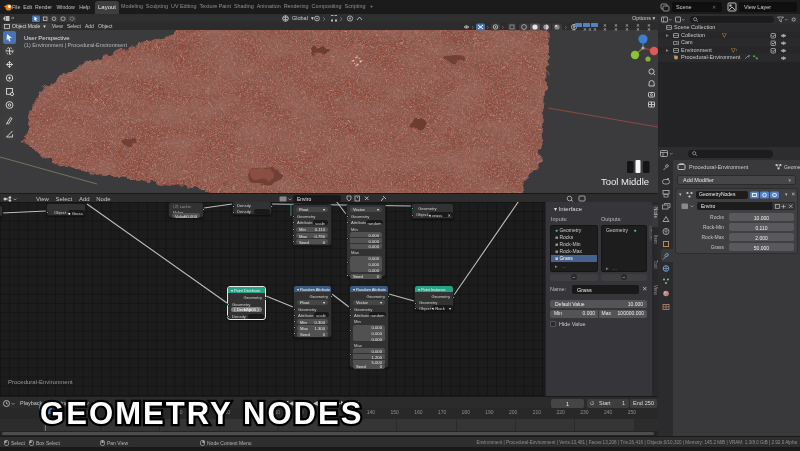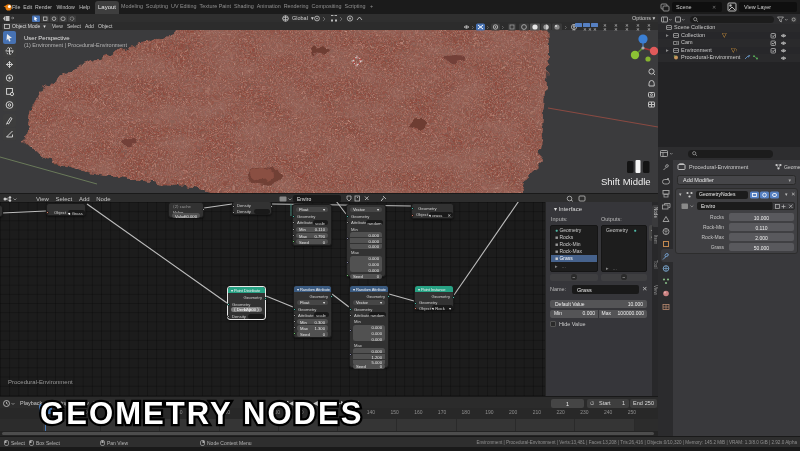--- a/index.html
+++ b/index.html
@@ -241,21 +241,21 @@
     </div>
 
     <div class="abs tx" style="left:24px;top:21px;font-size:6px;color:#e0e0e0;">User Perspective</div>
     <div class="abs tx" style="left:24px;top:29px;font-size:5.5px;color:#b5b5b5;">(1) Environment | Procedural-Environment</div>
 
     <svg class="abs" style="left:627px;top:146px;" width="24" height="15" viewBox="0 0 24 15">
       <rect x="0" y="1" width="6.5" height="12" rx="1.5" fill="#141414"></rect>
       <rect x="8.5" y="0" width="5" height="13" rx="1" fill="#f5f5f5"></rect>
       <rect x="16" y="1" width="6.5" height="12" rx="1.5" fill="#141414"></rect>
     </svg>
-    <div class="abs tx" style="left:601px;top:163px;font-size:9.5px;color:#f0f0f0;">Shift Middle</div>
+    <div class="abs tx" style="left:601px;top:163px;font-size:9.5px;color:#f0f0f0;">Tool Middle</div>
   </div>
 
   <div class="abs" id="nodeed" style="left:0;top:193px;width:658px;height:203px;background:#1c1c1c;">
     <style>
       .grid { background-image:
         linear-gradient(to right, rgba(0,0,0,0.26) 1px, transparent 1px),
         linear-gradient(to bottom, rgba(0,0,0,0.26) 1px, transparent 1px);
         background-size:9.2px 9.2px; }
       .node { position:absolute; background:#323232; border:0.5px solid #1a1a1a; border-radius:3px; box-shadow:0 1px 2px rgba(0,0,0,0.5); font-size:4.2px; color:#cfcfcf; }
       .nhead { height:6px; border-radius:2.5px 2.5px 0 0; color:#eee; padding:1.2px 0 0 3px; font-size:4.1px; white-space:nowrap; overflow:hidden; letter-spacing:-0.1px; }

